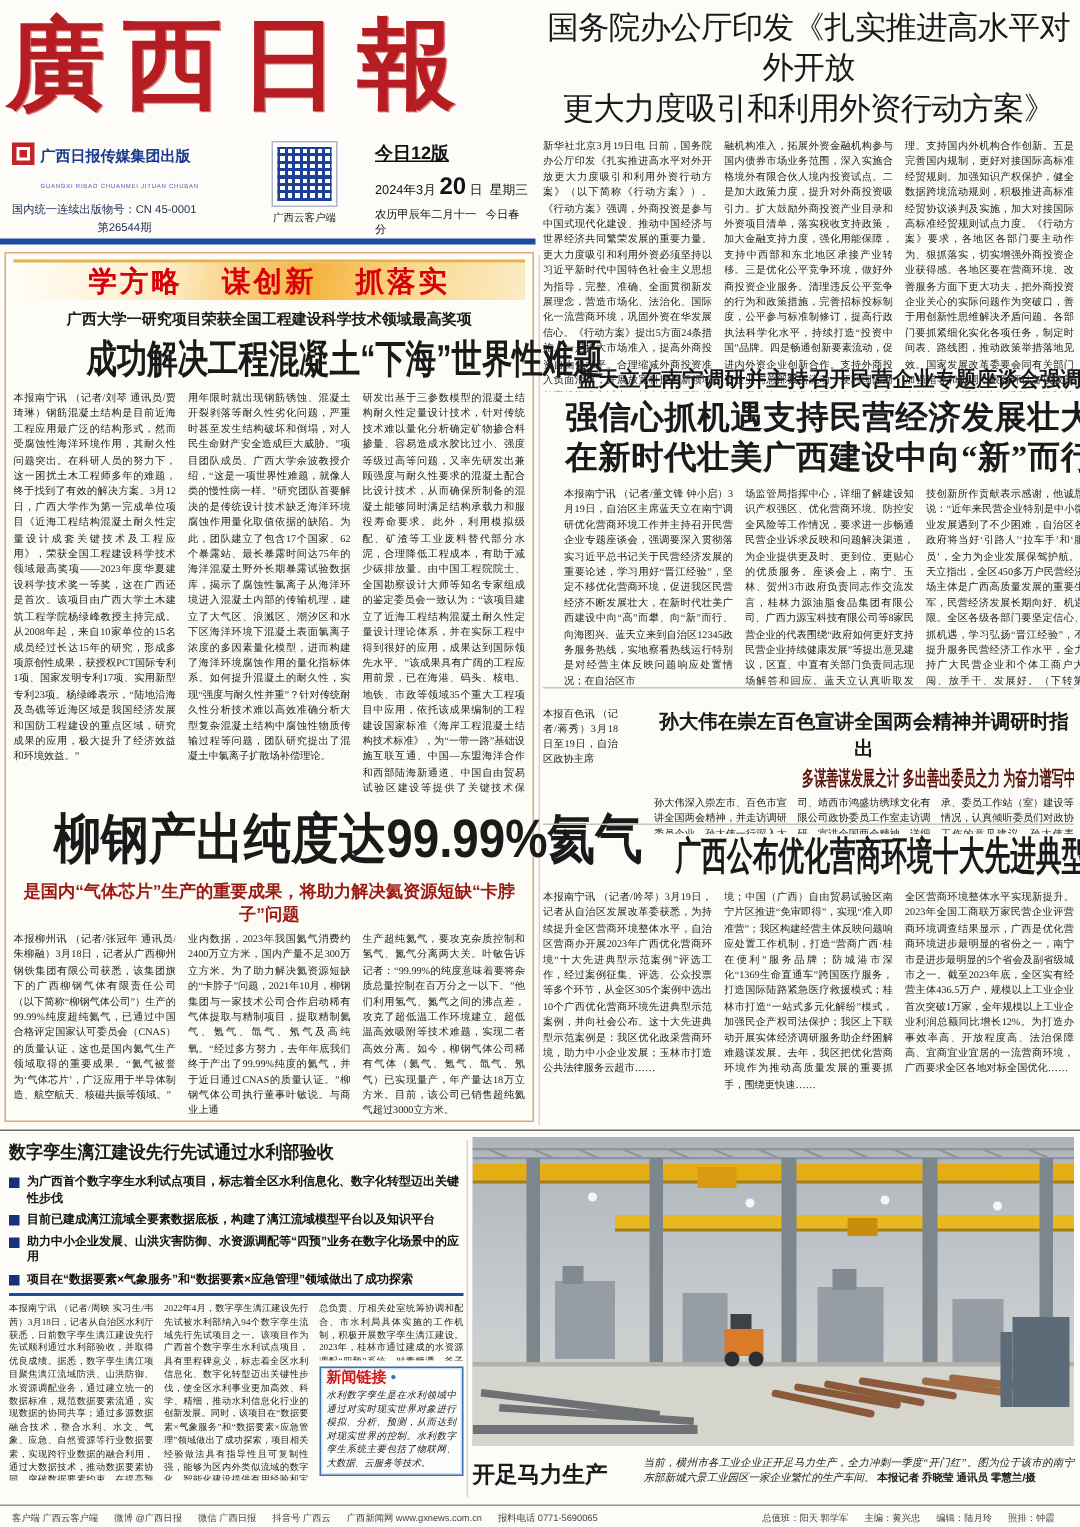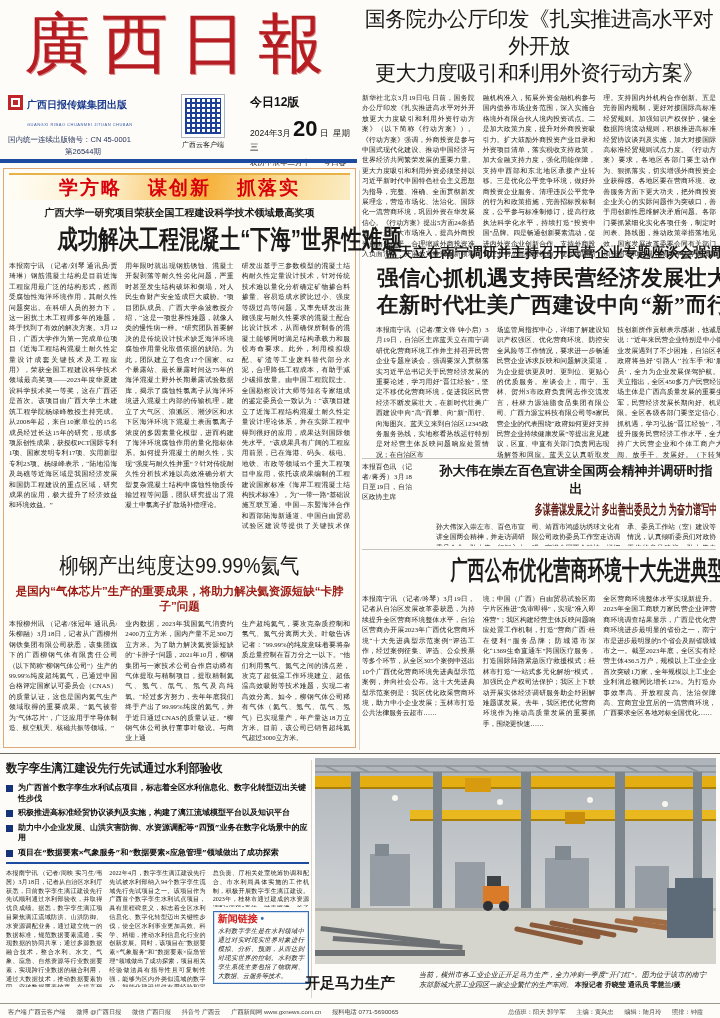--- a/index.html
+++ b/index.html
@@ -12,76 +12,76 @@
   .abs { position:absolute; }
   .sans { font-family:"Liberation Sans", sans-serif; }
   .cols { display:flex; gap:8px; }
   .col { flex:1; text-align:justify; overflow:hidden;
          font-size:6.8px; line-height:10.4px; color:#222;
          font-family:"Liberation Serif", serif; }
   .squeeze { display:inline-block; white-space:nowrap; transform-origin:50% 50%; }
   .ctr { text-align:center; }
 
   
-  .mast-title { font-size:66px; font-weight:normal; color:#b51d22;
-    letter-spacing:12px; line-height:88px; text-align:center;
+  .mast-title { font-size:66px; font-weight:bold; color:#b51d22;
+    letter-spacing:12px; line-height:88px; text-align:left;
     font-family:"Liberation Serif", serif; text-shadow:1px 1px 0 #d8807f; }
   .mast-row { display:flex; align-items:flex-start; }
   .pub-logo { width:15px; height:15px; border:3px solid #c0252a; background:#fff;
     display:inline-block; margin-right:4px; position:relative; top:1px; }
   .pub-logo::after { content:""; position:absolute; inset:2px; background:#c0252a; }
   .pub-name { font-size:10px; font-weight:bold; color:#1a3a8c; }
   .pub-pinyin { font-size:4px; color:#3a5cae; letter-spacing:.5px; }
   .issn { font-size:7.5px; color:#1f2c55; margin-top:5px; }
   .issue { font-size:7.5px; color:#1f2c55; text-align:center; margin-top:2px; }
   .qr { width:44px; height:44px; border:1px solid #aeb6c6; background:#fff; padding:3px; }
   .qr-inner { width:100%; height:100%;
     background-image:
       repeating-linear-gradient(0deg,#1c3f97 0 2px, transparent 2px 5px),
       repeating-linear-gradient(90deg,#1c3f97 0 2px, #ffffff 2px 5px);
   }
   .qr-label { font-size:7px; text-align:center; margin-top:2px; color:#222; }
-  .edition { font-size:12px; font-weight:bold; color:#111; }
+  .edition { font-size:12px; font-weight:bold; color:#111;text-decoration:underline; }
   .dateline { font-size:8.5px; color:#111; margin-top:5px; }
-  .dateline b.big { font-size:22px; }
+  .dateline b.big { font-size:16px; }
   .lunar { font-size:7.5px; color:#111; margin-top:4px; }
   .blue-rule { background:#1d4ba0; }
 
   
   .policy-h { font-size:21px; font-weight:normal; line-height:27px; letter-spacing:-.5px; }
 
   
   .left-box { border:1px solid #dfa874; background:#fdfcf6; padding:4px 5px; }
   .banner { height:27px; display:flex; align-items:center; justify-content:center; gap:26px;
     background:linear-gradient(100deg,#fffdf6 0%,#fdeec8 30%,#f6b23c 58%,#fbd98f 78%,#faecc4 100%);
     border-top:2px solid #e8b24a; }
   .banner span { font-size:19px; font-weight:bold; color:#d8000a; letter-spacing:2px; }
   .kicker1 { font-size:10px; font-weight:bold; margin-top:6px; }
   .mainhead { font-size:26px; font-weight:bold; margin:2px 0 4px 0; }
-  .lg-head { font-size:22px; font-weight:normal; margin-top:22px; }
+  .lg-head { font-size:36px; font-weight:bold; margin-top:6px; }
   .lg-sub { font-size:11.5px; font-weight:bold; color:#9c1a12; margin:3px 0 5px 0; }
 
   
   .lt-kicker { font-size:14px; font-weight:bold; }
   .lt-head { font-size:21.5px; font-weight:bold; line-height:27px; letter-spacing:.5px;
     font-family:"Liberation Serif", serif; }
   .thin-rule { background:#c8c4bb; height:1px; }
   .sun-byline { width:50px; flex:none; font-size:6.8px; line-height:10px;
     text-align:justify; overflow:hidden; }
   .sun-kicker { font-size:13px; font-weight:bold; }
   .sun-head { font-size:13.5px; font-weight:bold; color:#5c150d; }
   .biz-head { font-size:26px; font-weight:bold; }
 
   
   .lj-head { font-size:12px; font-weight:bold; }
   .bullets { margin-top:6px; }
   .bullet { display:flex; gap:5px; margin-bottom:4px; }
   .bullet .sq { flex:none; width:7px; height:7px; background:#16337a; margin-top:2px; }
   .bullet .bt { font-size:8px; font-weight:bold; line-height:10.5px; color:#111;
-    font-family:Liberation Mono, monospace; }
+    font-family:Liberation Sans, sans-serif; }
   .lj-cols .col { font-size:6.1px; line-height:8.8px; }
   .news-link { border:1px solid #3b6fb5; box-shadow:inset 0 0 0 1px #cfdff2;
     padding:3px 4px; margin-top:4px; background:#fdfdfb; }
   .nl-title { font-size:10px; font-weight:bold; color:#d21a1a; }
   .nl-title::after { content:" •"; color:#3b6fb5; }
   .nl-text { font-size:6.3px; line-height:9px; font-style:italic; color:#222;
     text-align:justify; margin-top:2px; }
 
   
   .photo-frame { background:#b9bdc0; overflow:hidden; }
@@ -183,21 +183,21 @@
     <div class="lt-head ctr" style="margin-top:3px;">强信心抓机遇支持民营经济发展壮大</div>
     <div class="lt-head ctr">在新时代壮美广西建设中向“新”而行</div>
     <div class="cols" style="margin-top:6px; height:134px;">
       <div class="col">本报南宁讯 （记者/董文锋 钟小启）3月19日，自治区主席蓝天立在南宁调研优化营商环境工作并主持召开民营企业专题座谈会，强调要深入贯彻落实习近平总书记关于民营经济发展的重要论述，学习用好“晋江经验”，坚定不移优化营商环境，促进我区民营经济不断发展壮大，在新时代壮美广西建设中向“高”而攀、向“新”而行、向海图兴。蓝天立来到自治区12345政务服务热线，实地察看热线运行特别是对经营主体反映问题响应处置情况；在自治区市</div>
       <div class="col">场监管局指挥中心，详细了解建设知识产权强区、优化营商环境、防控安全风险等工作情况，要求进一步畅通民营企业诉求反映和问题解决渠道，为企业提供更及时、更到位、更贴心的优质服务。座谈会上，南宁、玉林、贺州3市政府负责同志作交流发言，桂林力源油脂食品集团有限公司、广西力源宝科技有限公司等8家民营企业的代表围绕“政府如何更好支持民营企业持续健康发展”等提出意见建议，区直、中直有关部门负责同志现场解答和回应。蓝天立认真听取发言，对全区民营企业为广西经济发展和科</div>
       <div class="col">技创新所作贡献表示感谢，他诚恳地说：“近年来民营企业特别是中小微企业发展遇到了不少困难，自治区各级政府将当好‘引路人’‘拉车手’和‘服务员’，全力为企业发展保驾护航。”蓝天立指出，全区450多万户民营经济市场主体是广西高质量发展的重要生力军，民营经济发展长期向好、机遇无限。全区各级各部门要坚定信心、抢抓机遇，学习弘扬“晋江经验”，不断提升服务民营经济工作水平，全力支持广大民营企业和个体工商户大胆闯、放手干、发展好。（下转第二版）</div>
     </div>
   </div>
   <div class="abs thin-rule" style="left:362px; top:458px; width:354px;"></div>
 
-  <div class="abs" style="left:362px; top:462px; width:354px; height:84px; display:flex; gap:24px;">
+  <div class="abs" style="left:362px; top:472px; width:354px; height:84px; display:flex; gap:24px;">
     <div class="sun-byline">本报百色讯 （记者/蒋秀）3月18日至19日，自治区政协主席</div>
     <div style="flex:1; overflow:hidden;">
       <div class="sun-kicker ctr sans">孙大伟在崇左百色宣讲全国两会精神并调研时指出</div>
       <div class="ctr" style="margin-top:2px;">
         <span class="squeeze sun-head sans" style="transform:scaleX(0.60);">多谋善谋发展之计 多出善出委员之力 为奋力谱写中国式现代化广西篇章作出新贡献</span>
       </div>
       <div class="cols" style="margin-top:3px; height:44px; gap:7px;">
         <div class="col">孙大伟深入崇左市、百色市宣讲全国两会精神，并走访调研委员企业。孙大伟一行深入大新县新材料智造产业园、大新县直第八委员联络室、大新县政协机关、广西信发铝电有限公</div>
         <div class="col">司、靖西市鸿盛坊绣球文化有限公司政协委员工作室走访调研，宣讲全国两会精神，详细了解市县政协贯彻落实习近平总书记对广西重大方略要求情况，以及产业园区发展规划、优秀传统文化传</div>
         <div class="col">承、委员工作站（室）建设等情况，认真倾听委员们对政协工作的意见建议。孙大伟表示，今年全国两会是在新中国成立75周年、实现“十四五”规划目标任务关键一年的重要节点召开的。（下转第二版）</div>
@@ -223,21 +223,21 @@
     <div class="lj-head sans">
       <span class="squeeze" style="transform:scaleX(0.95); transform-origin:0 50%;">数字孪生漓江建设先行先试通过水利部验收</span>
     </div>
     <div class="bullets">
       <div class="bullet">
         <span class="sq"></span>
         <span class="bt">为广西首个数字孪生水利试点项目，标志着全区水利信息化、数字化转型迈出关键性步伐</span>
       </div>
       <div class="bullet">
         <span class="sq"></span>
-        <span class="bt">积极推进高标准经贸协议谈判及实施，构建了漓江流域模型平台以及知识平台</span>
+        <span class="bt">目前已建成漓江流域全要素数据底板，构建了漓江流域模型平台以及知识平台</span>
       </div>
       <div class="bullet">
         <span class="sq"></span>
         <span class="bt">助力中小企业发展、山洪灾害防御、水资源调配等“四预”业务在数字化场景中的应用</span>
       </div>
       <div class="bullet">
         <span class="sq"></span>
         <span class="bt">项目在“数据要素×气象服务”和“数据要素×应急管理”领域做出了成功探索</span>
       </div>
     </div>
@@ -345,21 +345,21 @@
 
       <g>
           <rect x="168" y="128" width="26" height="18" fill="#d97b28"></rect>
           <rect x="172" y="118" width="14" height="10" fill="#3d4247"></rect>
       <circle cx="173" cy="148" r="5" fill="#2c2f33"></circle>
           <circle cx="189" cy="148" r="5" fill="#2c2f33"></circle>
         </g>
     </svg>
   </div>
 
-  <div class="abs" style="left:305px; top:966px; width:401px; height:34px; display:flex; gap:10px;">
+  <div class="abs" style="left:315px; top:966px; width:401px; height:34px; display:flex; gap:10px;">
     <div class="cap-title sans">开足马力生产</div>
     <div class="cap-text">
       <span>当前，横州市各工业企业正开足马力生产，全力冲刺一季度“开门红”。图为位于该市的南宁东部新城六景工业园区一家企业繁忙的生产车间。</span>
       <b>本报记者 乔晓莹 通讯员 零慧兰/摄</b>
     </div>
   </div>
 
   <div class="abs footer" style="left:0; top:1003px; width:720px; height:15px;">
     <div>
       <span>客户端 广西云客户端</span>

